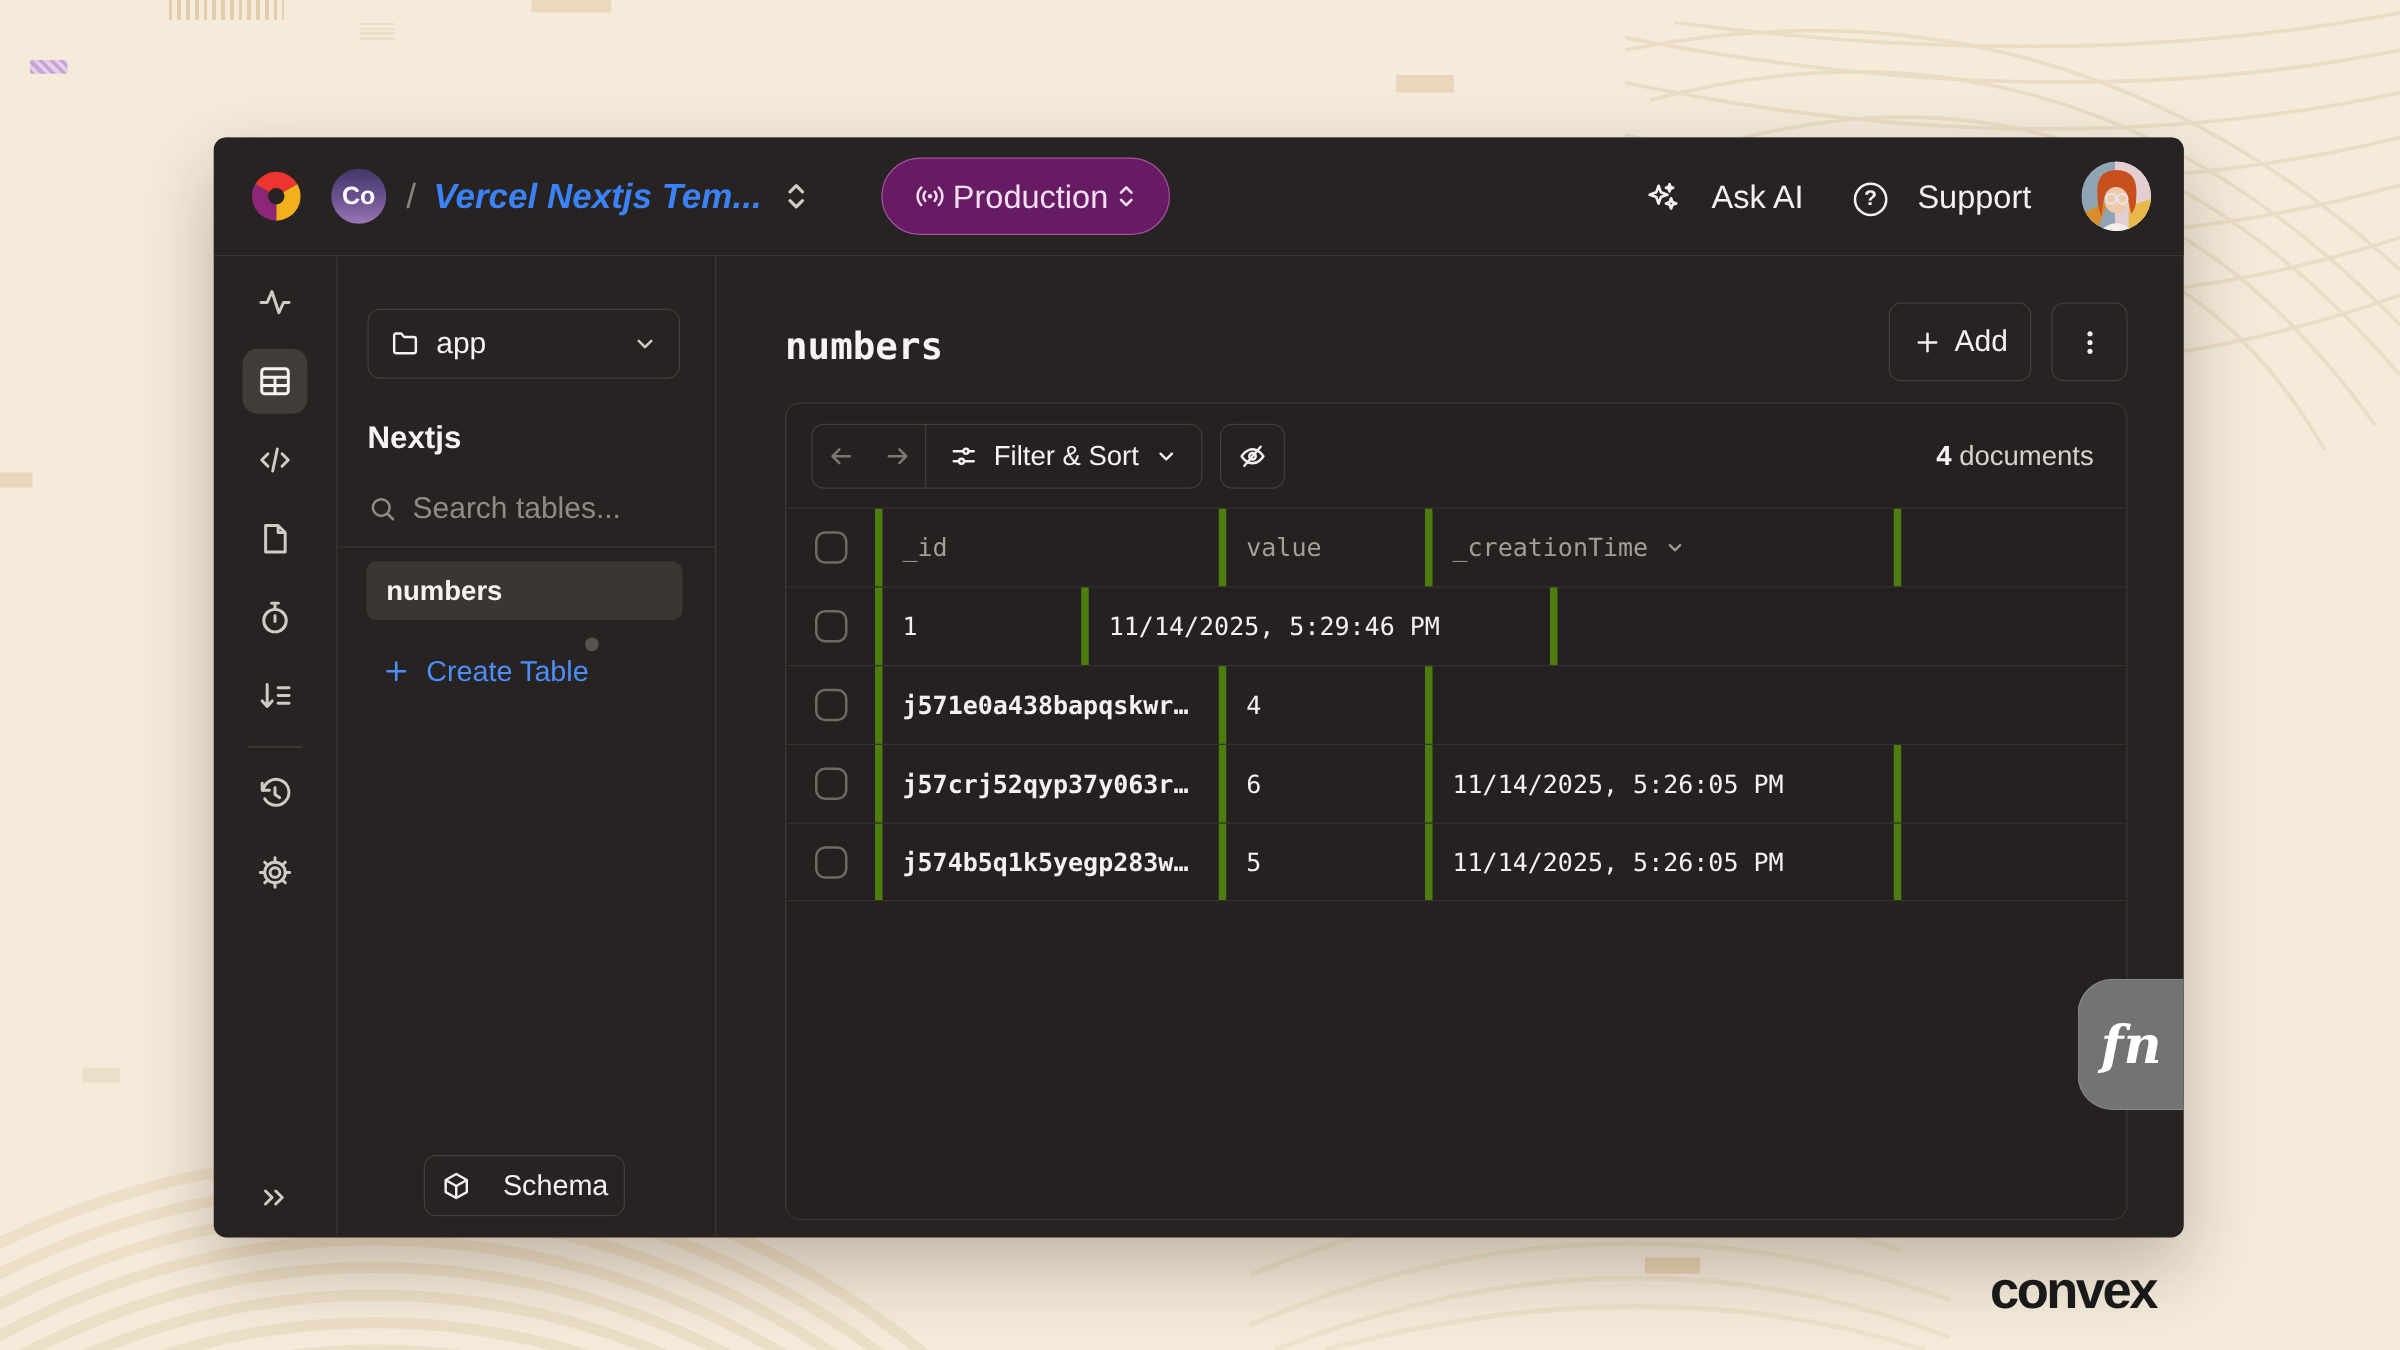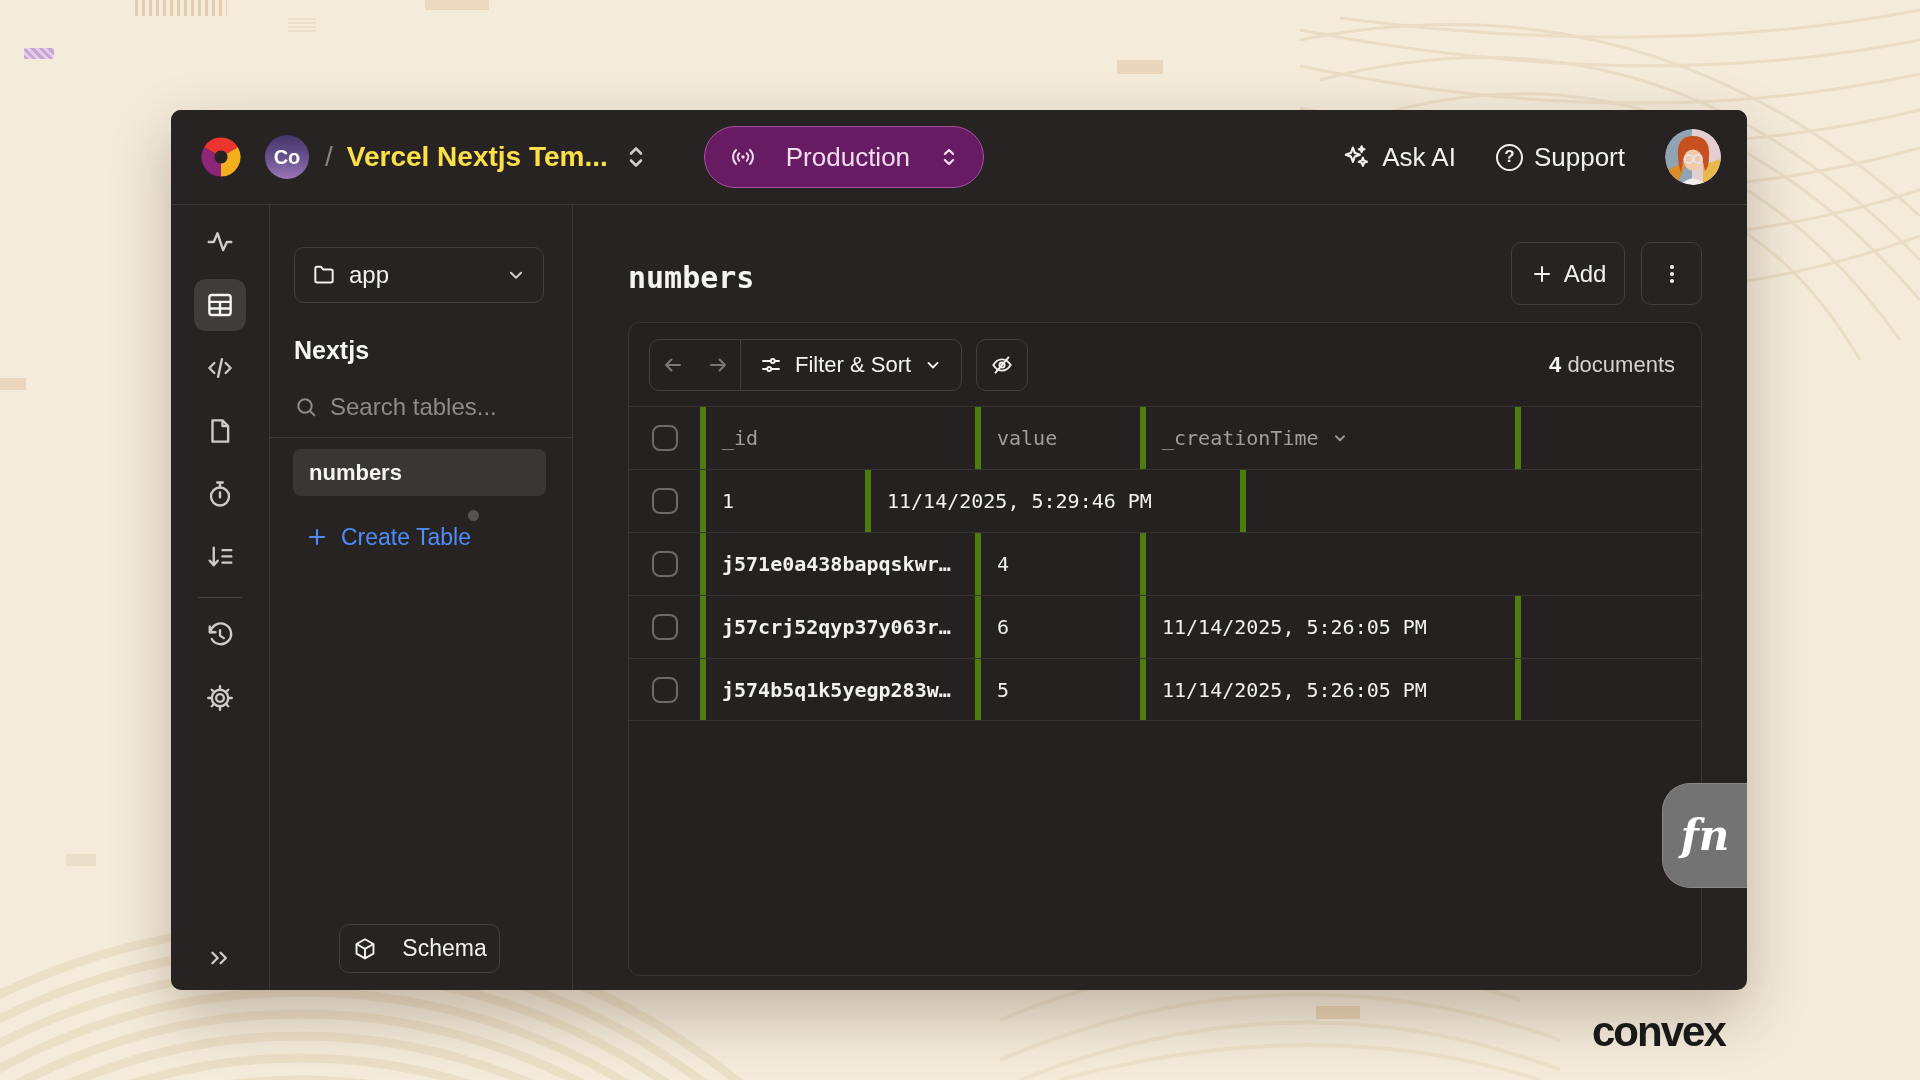--- a/index.html
+++ b/index.html
@@ -26,29 +26,29 @@
     border-bottom:1px solid #3B3734; background:#272322;
   }
   .logo { width:48px; height:48px; flex:0 0 auto; }
   .team-avatar {
     width:44px; height:44px; border-radius:50%; margin-left:20px;
     background:linear-gradient(180deg,#433768 0%,#6c5391 55%,#9a77b4 100%);
     display:flex; align-items:center; justify-content:center;
     font-size:20px; font-weight:700; color:#fff;
   }
   .crumb-sep { margin-left:16px; font-size:28px; color:#8A8580; font-weight:400; }
-  .project-name { margin-left:14px; font-size:28px; font-weight:700; color:#fde047; }
+  .project-name { margin-left:14px; font-size:28px; font-weight:700; color:#3b82f6;font-style:italic; }
   .selector-icon { margin-left:16px; color:#CFCBC7; }
   .env-pill {
     margin-left:56px; height:62px; padding:0 24px; border-radius:34px;
     background:#671B62; border:1.5px solid #A6519E; color:#F2DDF1;
-    display:flex; align-items:center; gap:29px; font-size:26px;
+    display:flex; align-items:center; gap:4px; font-size:26px;
   }
   .topbar-right { margin-left:auto; display:flex; align-items:center; gap:40px; }
-  .top-link { display:flex; align-items:center; gap:11px; font-size:26px; color:#F2F1F0; }
+  .top-link { display:flex; align-items:flex-end; gap:24px; font-size:26px; color:#F2F1F0; }
   .help-badge {
     width:27px; height:27px; border-radius:50%; border:2px solid #F2F1F0;
     display:flex; align-items:center; justify-content:center;
     font-size:17px; font-weight:700; color:#F2F1F0;
   }
   .user-avatar { width:56px; height:56px; border-radius:50%; overflow:hidden; flex:0 0 auto; }
   
   .rail {
     position:absolute; left:0; top:95px; width:99px; height:785px;
     border-right:1px solid #3B3734; display:flex; flex-direction:column; align-items:center;

